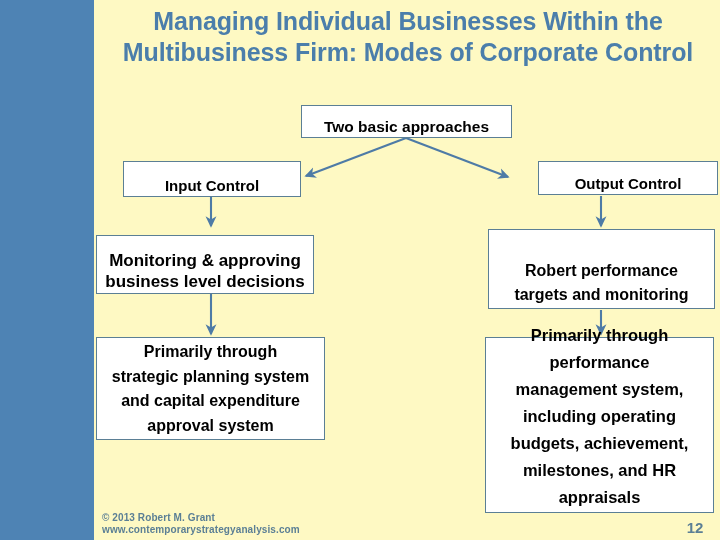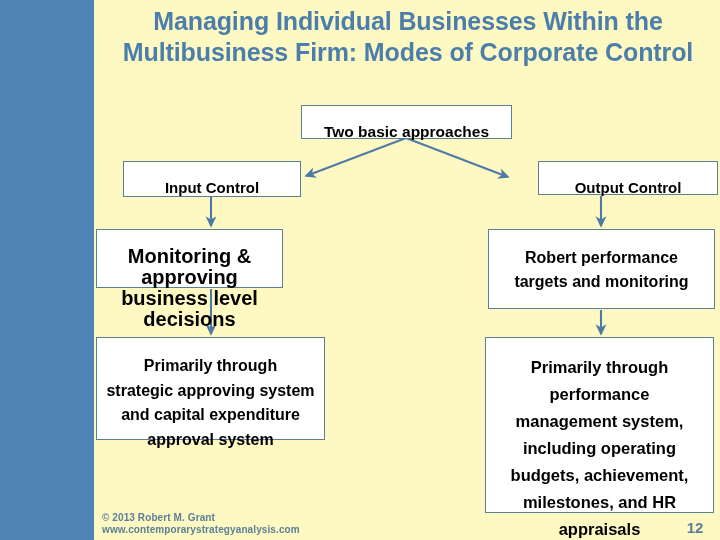--- a/index.html
+++ b/index.html
@@ -48,23 +48,23 @@
   
   .node {
     position: absolute;
     box-sizing: border-box;
     border: 1.6px solid #5b7f95;
     background: #ffffff;
     color: #000000;
     font-weight: bold;
     text-align: center;
     display: flex;
-    align-items: flex-start;
+    align-items: flex-end;
     justify-content: center;
-    padding: 16px 4px;
+    padding: 1px 4px;
   }
   .node .lines {
     width: 100%;
   }
   .node .ln {
     display: block;
   }
 
   
   #node-root {
@@ -87,24 +87,24 @@
     left: 513px;
     top: 161px;
     width: 180px;
     height: 34px;
     font-size: 15px;
     line-height: 19px;
     margin-left: 25px;
   }
   #node-input-2 {
     left: 96px;
-    top: 229px;
-    width: 187px;
+    top: 235px;
+    width: 218px;
     height: 59px;
-    font-size: 20px;
+    font-size: 17px;
     line-height: 21px;
   }
   #node-output-2 {
     left: 488px;
     top: 229px;
     width: 227px;
     height: 80px;
     font-size: 16px;
     line-height: 24px;
   }
@@ -220,21 +220,21 @@
   <div class="node" id="node-output-2">
     <div class="lines">
       <span class="ln">Robert performance</span>
       <span class="ln">targets and monitoring</span>
     </div>
   </div>
 
   <div class="node" id="node-input-3">
     <div class="lines">
       <span class="ln">Primarily through</span>
-      <span class="ln">strategic approving system</span>
+      <span class="ln">strategic planning system</span>
       <span class="ln">and capital expenditure</span>
       <span class="ln">approval system</span>
     </div>
   </div>
 
   <div class="node" id="node-output-3">
     <div class="lines">
       <span class="ln">Primarily through</span>
       <span class="ln">performance</span>
       <span class="ln">management system,</span>

